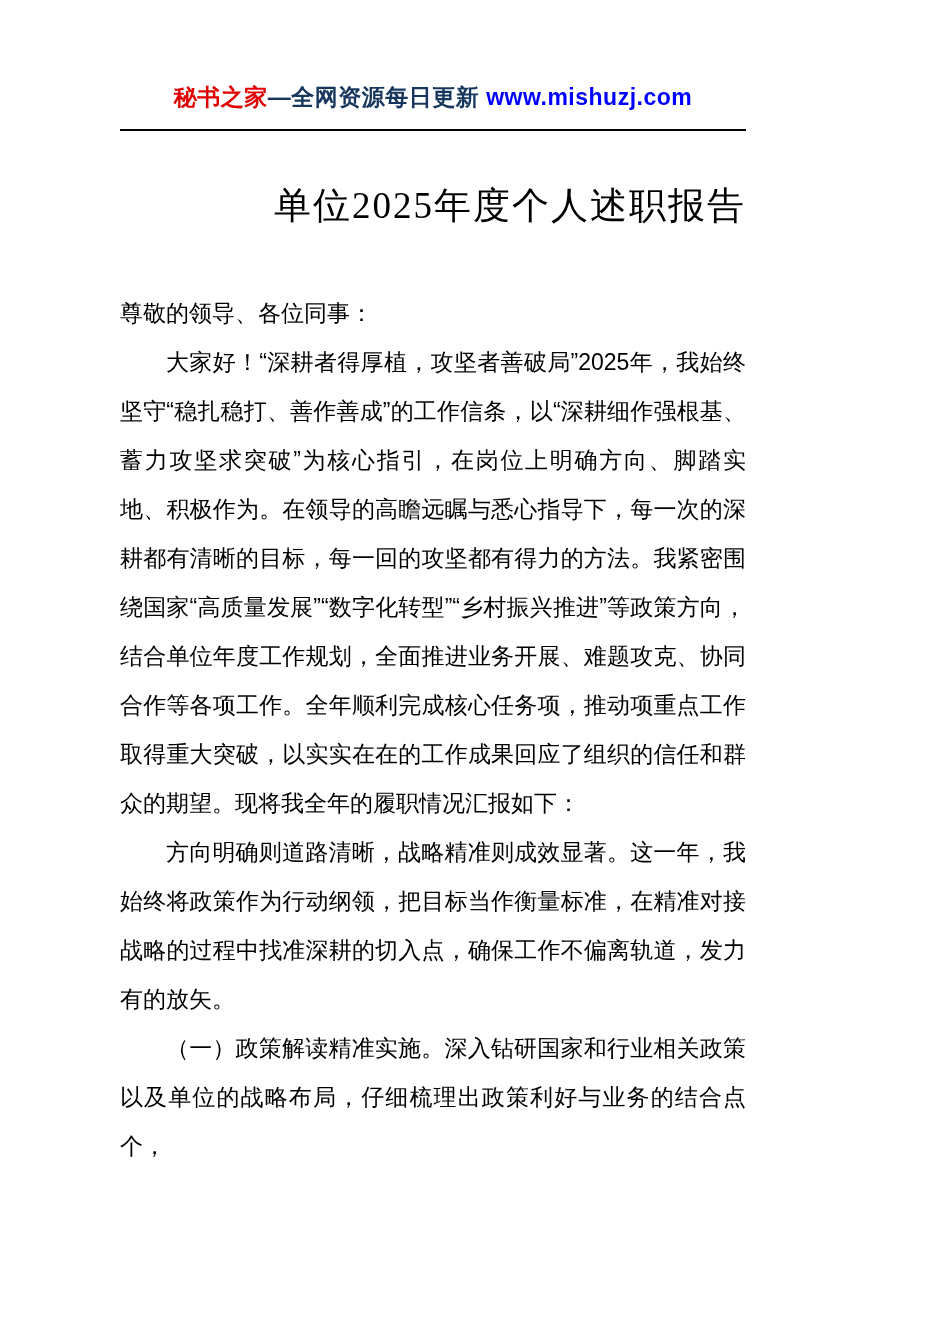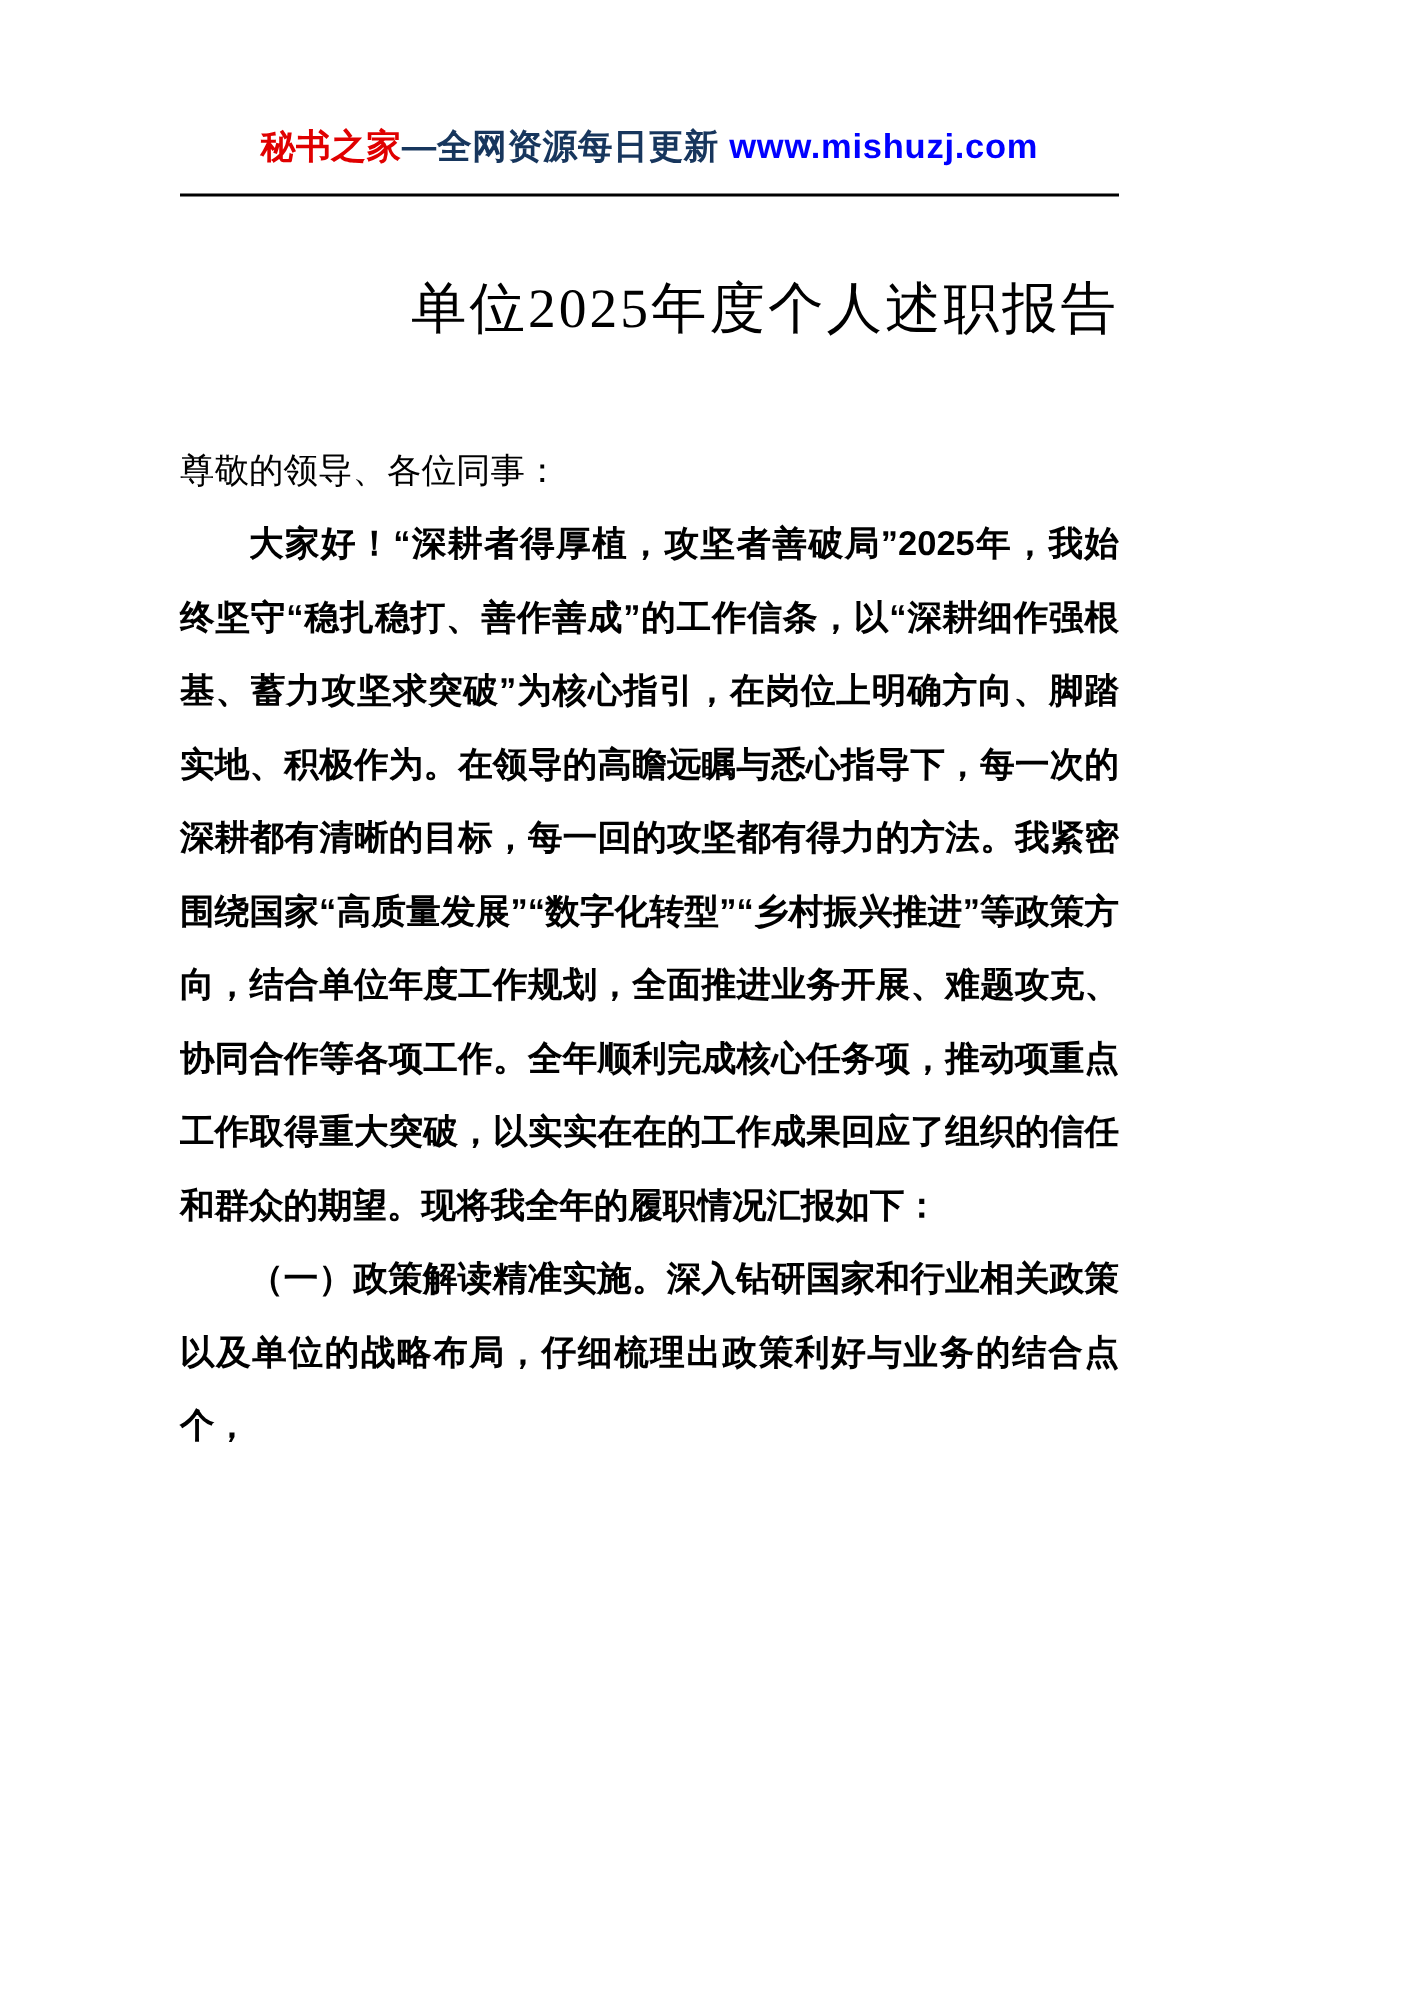--- a/index.html
+++ b/index.html
@@ -46,35 +46,36 @@
   .doc-body {
     margin-top: 58px;
     font-size: 23px;
     line-height: 49px;
     text-align: justify;
     text-justify: inter-ideograph;
   }
   .doc-body p {
     margin: 0;
   }
-  .indent { text-indent: 2em; font-weight: bold; }
+  .indent { text-indent: 2em; }
   .bold   { font-weight: bold; }
 </style>
 </head>
 <body>
 
 <div class="page">
 
   <div class="site-header">
     <span class="brand">秘书之家</span><span class="tagline">—全网资源每日更新 </span><span class="url">www.mishuzj.com</span>
   </div>
 
   <hr class="divider">
 
   <h1 class="doc-title">单位2025年度个人述职报告</h1>
 
   <div class="doc-body">
     <p>尊敬的领导、各位同事：</p>
     <p class="indent">大家好！“深耕者得厚植，攻坚者善破局”2025年，我始终坚守“稳扎稳打、善作善成”的工作信条，以“深耕细作强根基、蓄力攻坚求突破”为核心指引，在岗位上明确方向、脚踏实地、积极作为。在领导的高瞻远瞩与悉心指导下，每一次的深耕都有清晰的目标，每一回的攻坚都有得力的方法。我紧密围绕国家“高质量发展”“数字化转型”“乡村振兴推进”等政策方向，结合单位年度工作规划，全面推进业务开展、难题攻克、协同合作等各项工作。全年顺利完成核心任务项，推动项重点工作取得重大突破，以实实在在的工作成果回应了组织的信任和群众的期望。现将我全年的履职情况汇报如下：</p>
+    <p class="indent">方向明确则道路清晰，战略精准则成效显著。这一年，我始终将政策作为行动纲领，把目标当作衡量标准，在精准对接战略的过程中找准深耕的切入点，确保工作不偏离轨道，发力有的放矢。</p>
     <p class="indent">（一）政策解读精准实施。深入钻研国家和行业相关政策以及单位的战略布局，仔细梳理出政策利好与业务的结合点个，</p>
   </div>
 
 </div>
 
 </body></html>

